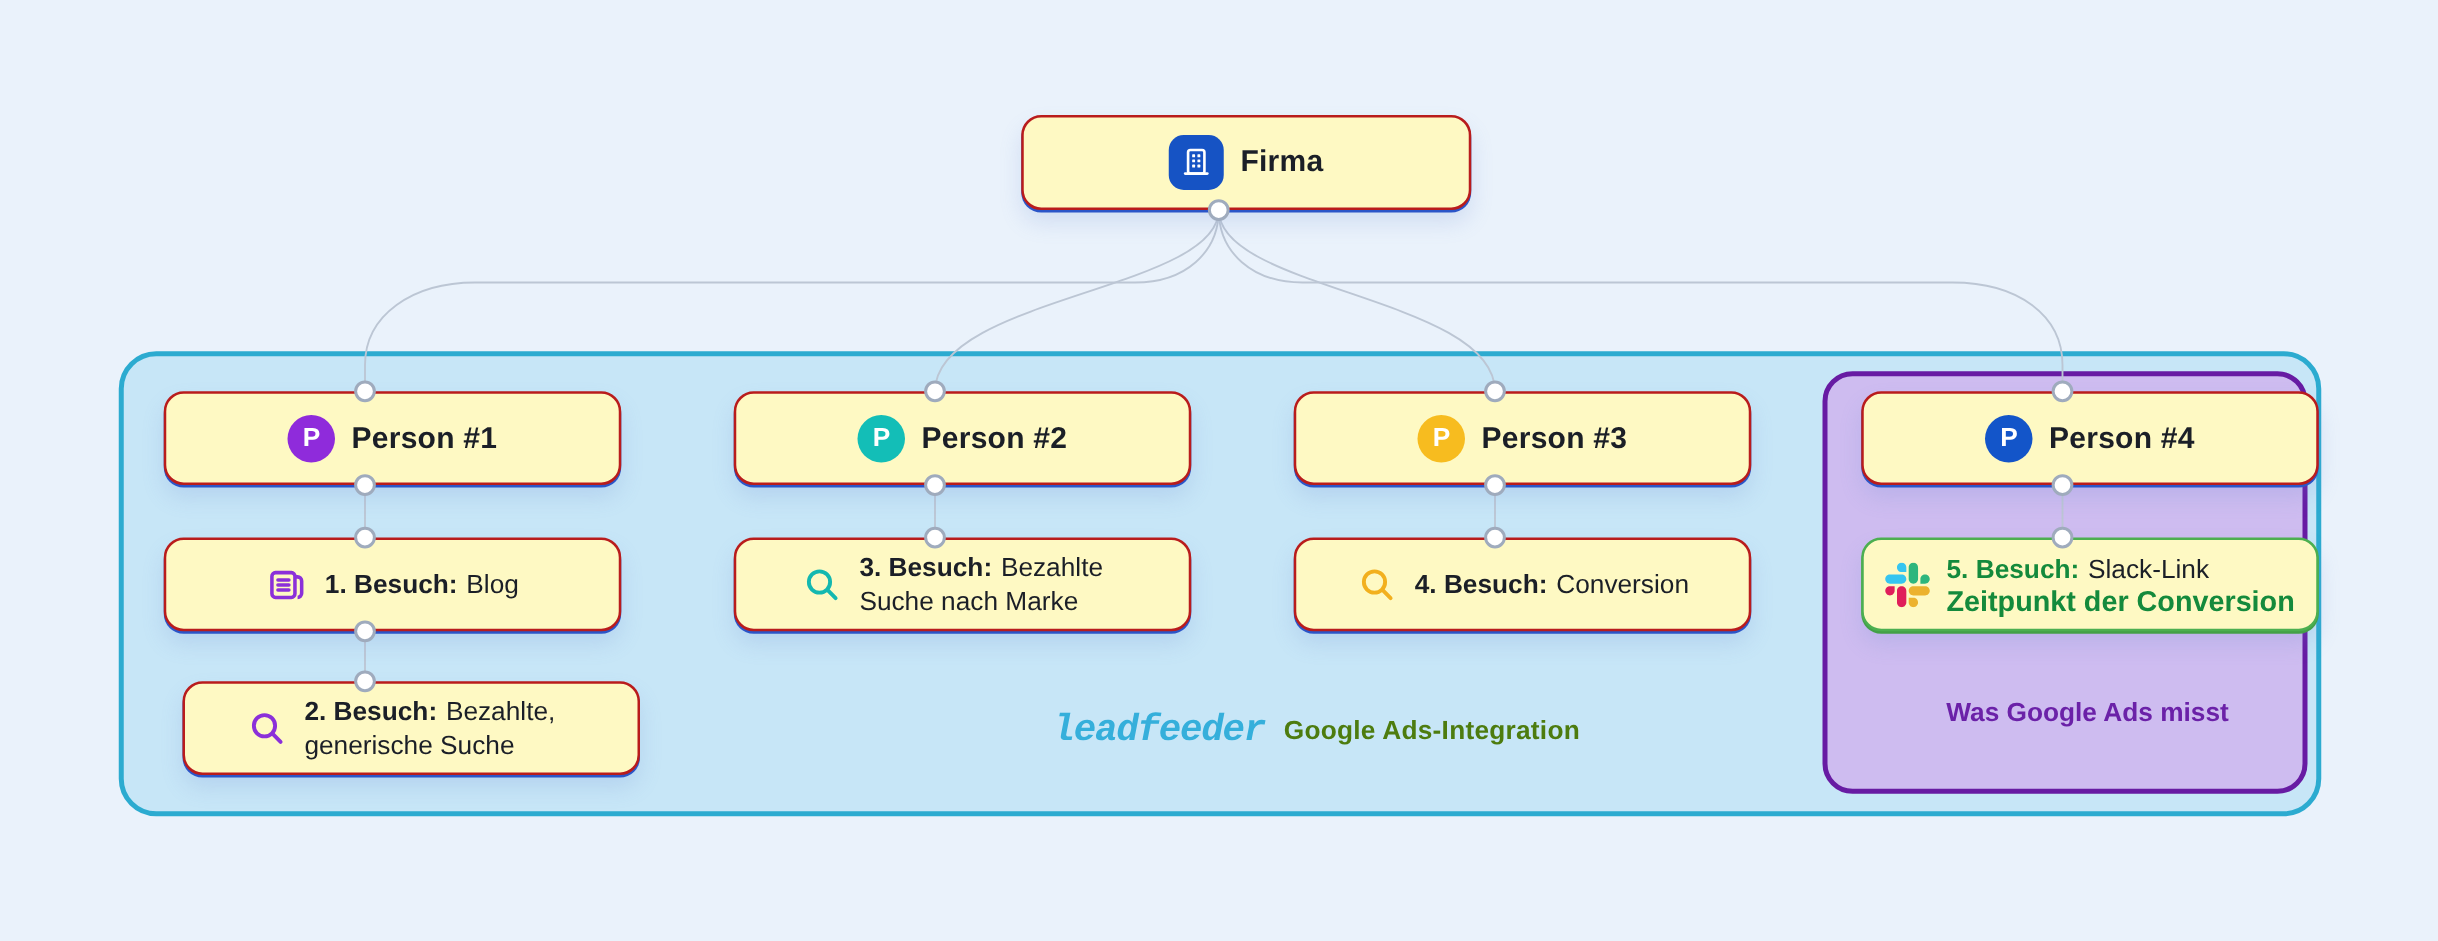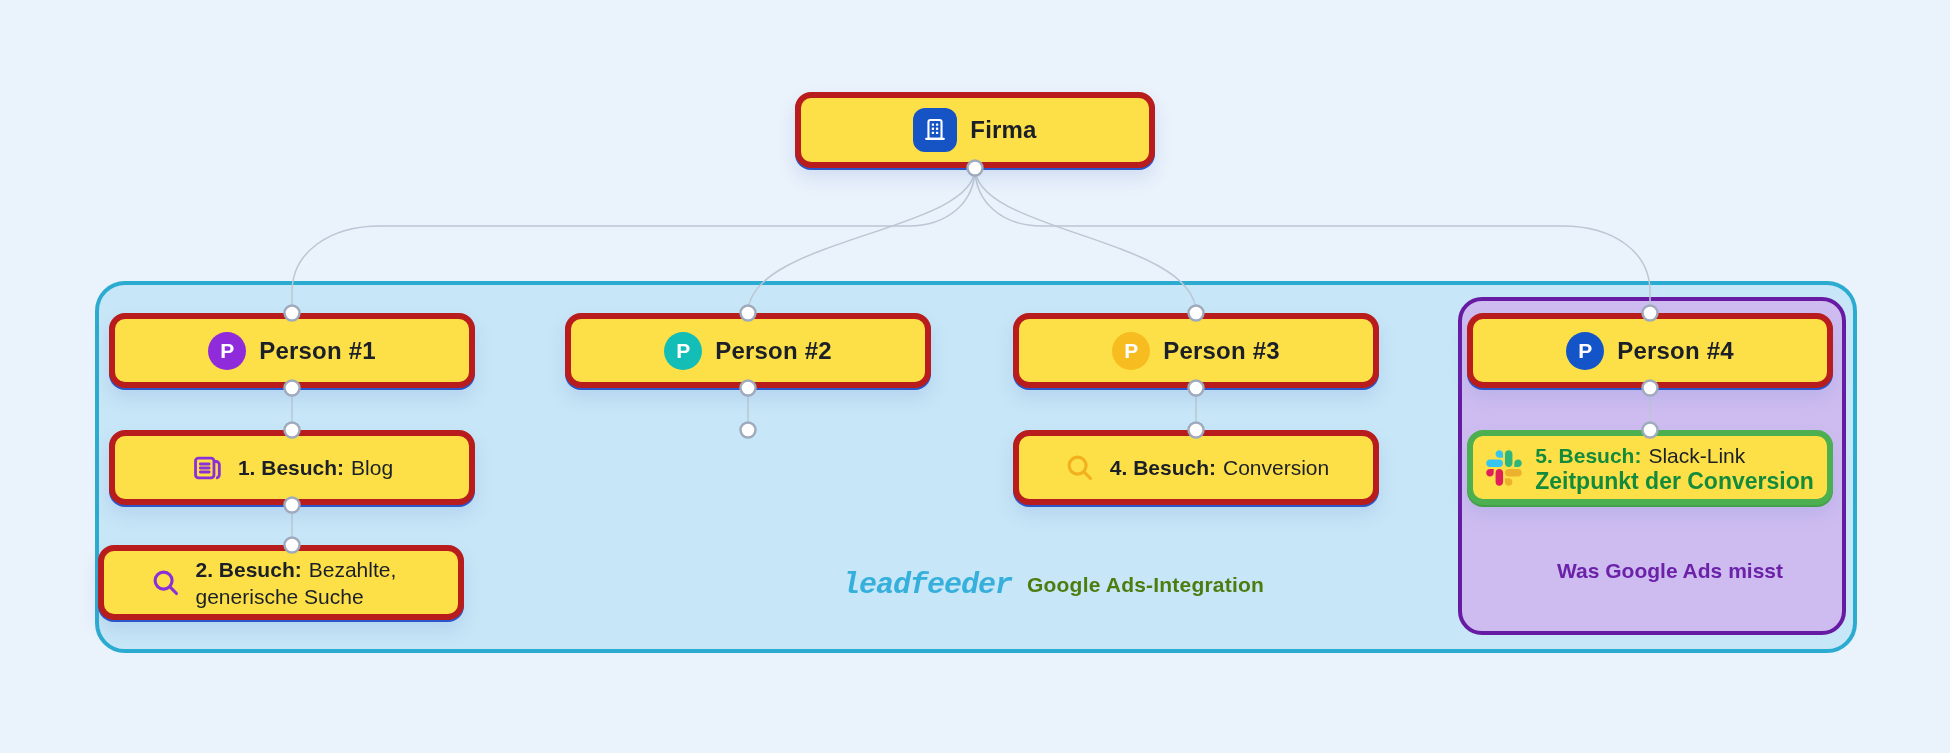--- a/index.html
+++ b/index.html
@@ -30,28 +30,29 @@
     z-index:2;
   }
 
   svg.links{position:absolute;left:0;top:0;z-index:3;pointer-events:none;}
   svg.dots{position:absolute;left:0;top:0;z-index:6;pointer-events:none;}
 
   
   .node{
     position:absolute;
     box-sizing:border-box;
-    background:#fde047;
-    border:6px solid #b91c1c;
+    background:#fef9c3;
+    border:2px solid #b91c1c;
     border-radius:16px;
     display:flex;align-items:center;justify-content:center;
     gap:13px;
     z-index:4;
     box-shadow:0 2px 0 0 #2B55C8, 0 10px 18px rgba(109,141,208,.20);
     color:#1B1F27;
+    margin-left:22px;
   }
   .node.green{
     border-color:#4CAF50;
     box-shadow:0 2px 0 0 #43A047, 0 10px 18px rgba(109,141,208,.20);
   }
   .root-node{left:795px;top:92px;width:360px;height:76px;}
   .person-node{top:313px;width:366px;height:75px;}
   .visit-node{top:430px;width:366px;height:75px;}
   .visit-node.row2{top:545px;}
 
@@ -162,20 +163,29 @@
     <span class="vicon" style="color: rgb(139, 48, 217);">
       <svg width="34" height="34" viewBox="0 0 24 24" fill="none">
         <rect x="3.2" y="5" width="13" height="14" rx="2" stroke="currentColor" stroke-width="2"></rect>
         <path d="M16.2 7.4h1.5a2.3 2.3 0 0 1 2.3 2.3v7a2.3 2.3 0 0 1-2.3 2.3" stroke="currentColor" stroke-width="2"></path>
         <path d="M6.6 9.2h6.2M6.6 12h6.2M6.6 14.8h6.2" stroke="currentColor" stroke-width="2" stroke-linecap="round"></path>
       </svg>
     </span>
     <p class="vtext"><span class="vp">1. Besuch:</span><span>Blog</span></p>
   </div>
 
+  <div class="node visit-node" style="left:565px">
+    <span class="vicon" style="color: rgb(20, 184, 176);">
+      <svg width="34" height="34" viewBox="0 0 24 24" fill="none">
+        <circle cx="10.3" cy="10.3" r="6" stroke="currentColor" stroke-width="2.2"></circle>
+        <path d="M14.8 14.8l4.6 4.6" stroke="currentColor" stroke-width="2.2" stroke-linecap="round"></path>
+      </svg>
+    </span>
+    <p class="vtext" style="width:212px"><span class="vp">3. Besuch:</span><span>Bezahlte Suche nach Marke</span></p>
+  </div>
 
   <div class="node visit-node" style="left:1013px">
     <span class="vicon" style="color: rgb(242, 176, 30);">
       <svg width="34" height="34" viewBox="0 0 24 24" fill="none">
         <circle cx="10.3" cy="10.3" r="6" stroke="currentColor" stroke-width="2.2"></circle>
         <path d="M14.8 14.8l4.6 4.6" stroke="currentColor" stroke-width="2.2" stroke-linecap="round"></path>
       </svg>
     </span>
     <p class="vtext"><span class="vp">4. Besuch:</span><span>Conversion</span></p>
   </div>
@@ -188,21 +198,21 @@
         <path d="M99.9 46.9c0-7.3 5.9-13.2 13.2-13.2 7.3 0 13.2 5.9 13.2 13.2 0 7.3-5.9 13.2-13.2 13.2H99.9V46.9zm-6.6 0c0 7.3-5.9 13.2-13.2 13.2-7.3 0-13.2-5.9-13.2-13.2V13.8C66.9 6.5 72.8.6 80.1.6c7.3 0 13.2 5.9 13.2 13.2v33.1z" fill="#2EB67D"></path>
         <path d="M80.1 99.8c7.3 0 13.2 5.9 13.2 13.2 0 7.3-5.9 13.2-13.2 13.2-7.3 0-13.2-5.9-13.2-13.2V99.8h13.2zm0-6.6c-7.3 0-13.2-5.9-13.2-13.2 0-7.3 5.9-13.2 13.2-13.2h33.1c7.3 0 13.2 5.9 13.2 13.2 0 7.3-5.9 13.2-13.2 13.2H80.1z" fill="#ECB22E"></path>
       </svg>
     </span>
     <div>
       <p class="vtext"><span class="vp greentxt">5. Besuch:</span><span>Slack-Link</span></p>
       <div class="vsub">Zeitpunkt der Conversion</div>
     </div>
   </div>
 
-  <div class="node visit-node row2" style="left:98px">
+  <div class="node visit-node row2" style="left:124px">
     <span class="vicon" style="color: rgb(139, 48, 217);">
       <svg width="34" height="34" viewBox="0 0 24 24" fill="none">
         <circle cx="10.3" cy="10.3" r="6" stroke="currentColor" stroke-width="2.2"></circle>
         <path d="M14.8 14.8l4.6 4.6" stroke="currentColor" stroke-width="2.2" stroke-linecap="round"></path>
       </svg>
     </span>
     <p class="vtext" style="width:218px"><span class="vp">2. Besuch:</span><span>Bezahlte, generische Suche</span></p>
   </div>
 
   <div class="caption">Was Google Ads misst</div>

